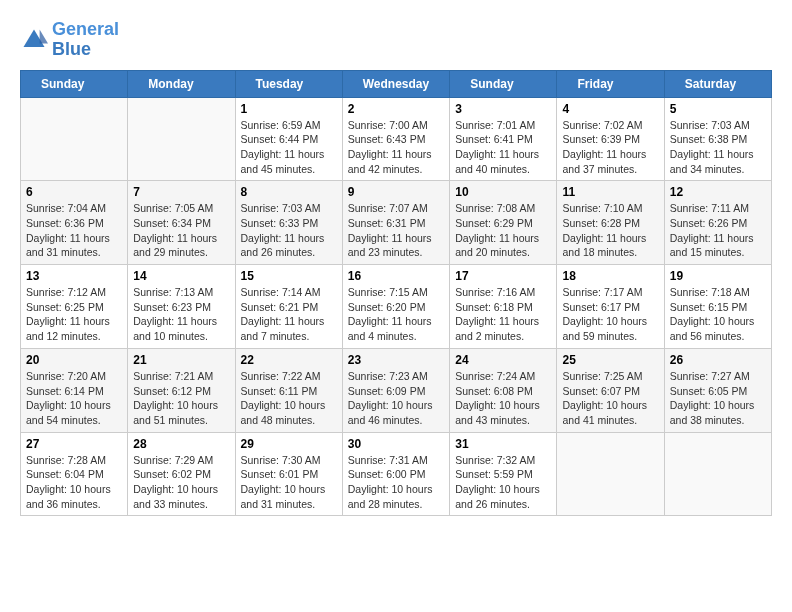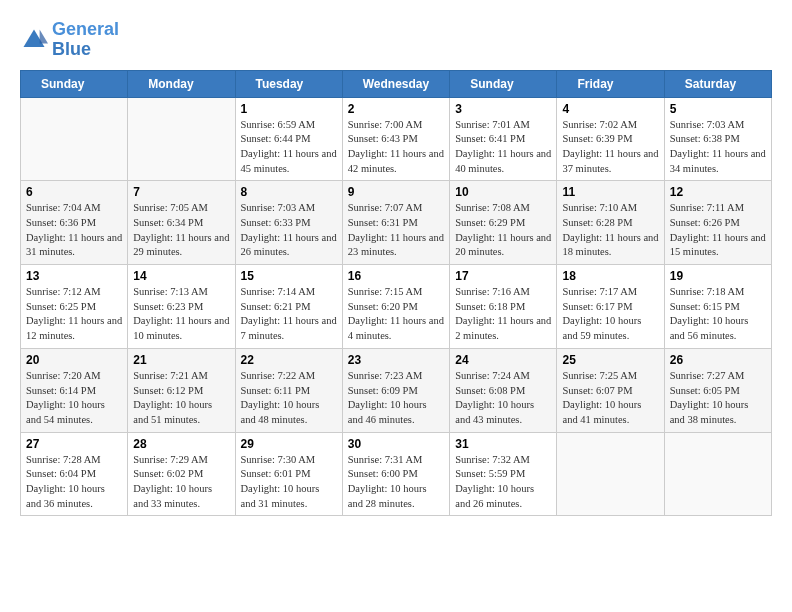--- a/index.html
+++ b/index.html
@@ -75,21 +75,20 @@
     .day-num {
       font-weight: bold;
       font-size: 12px;
       display: block;
       margin-bottom: 2px;
     }
     .day-info {
       color: #333;
       font-size: 10.5px;
       line-height: 1.4;
-      font-family: Liberation Serif, serif;
     }
     .empty-cell {
       background: #f9f9f9;
     }
   </style>
 </head>
 <body>
 
 <div class="header">
   <div class="logo">

